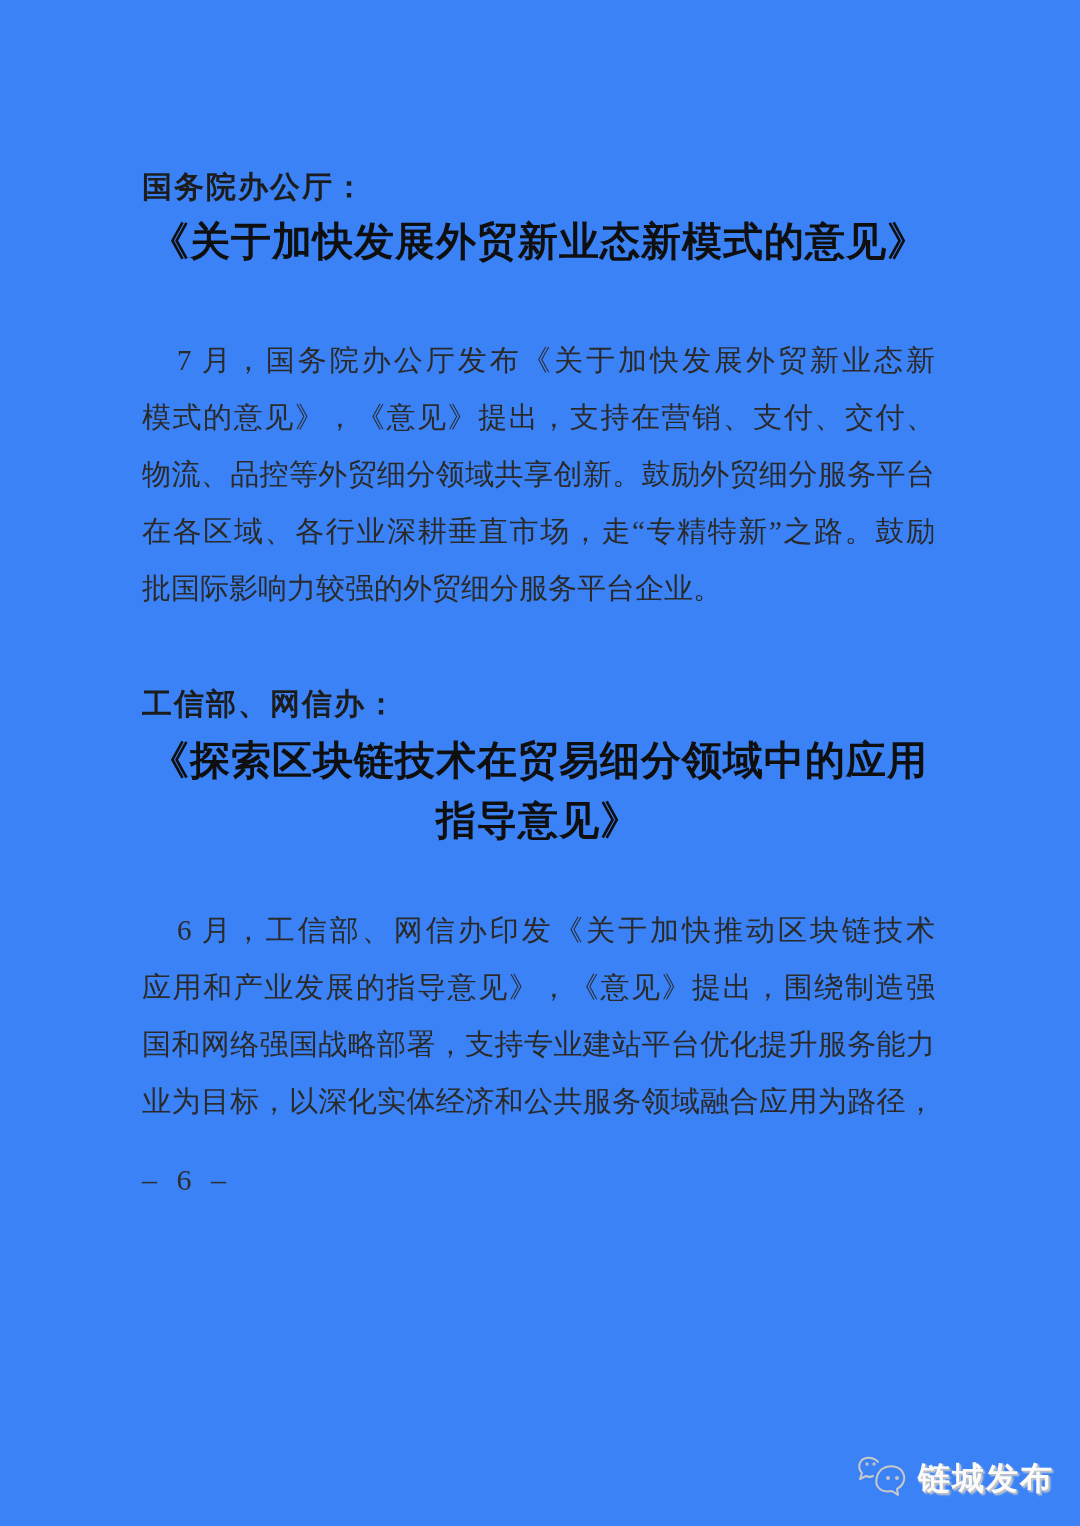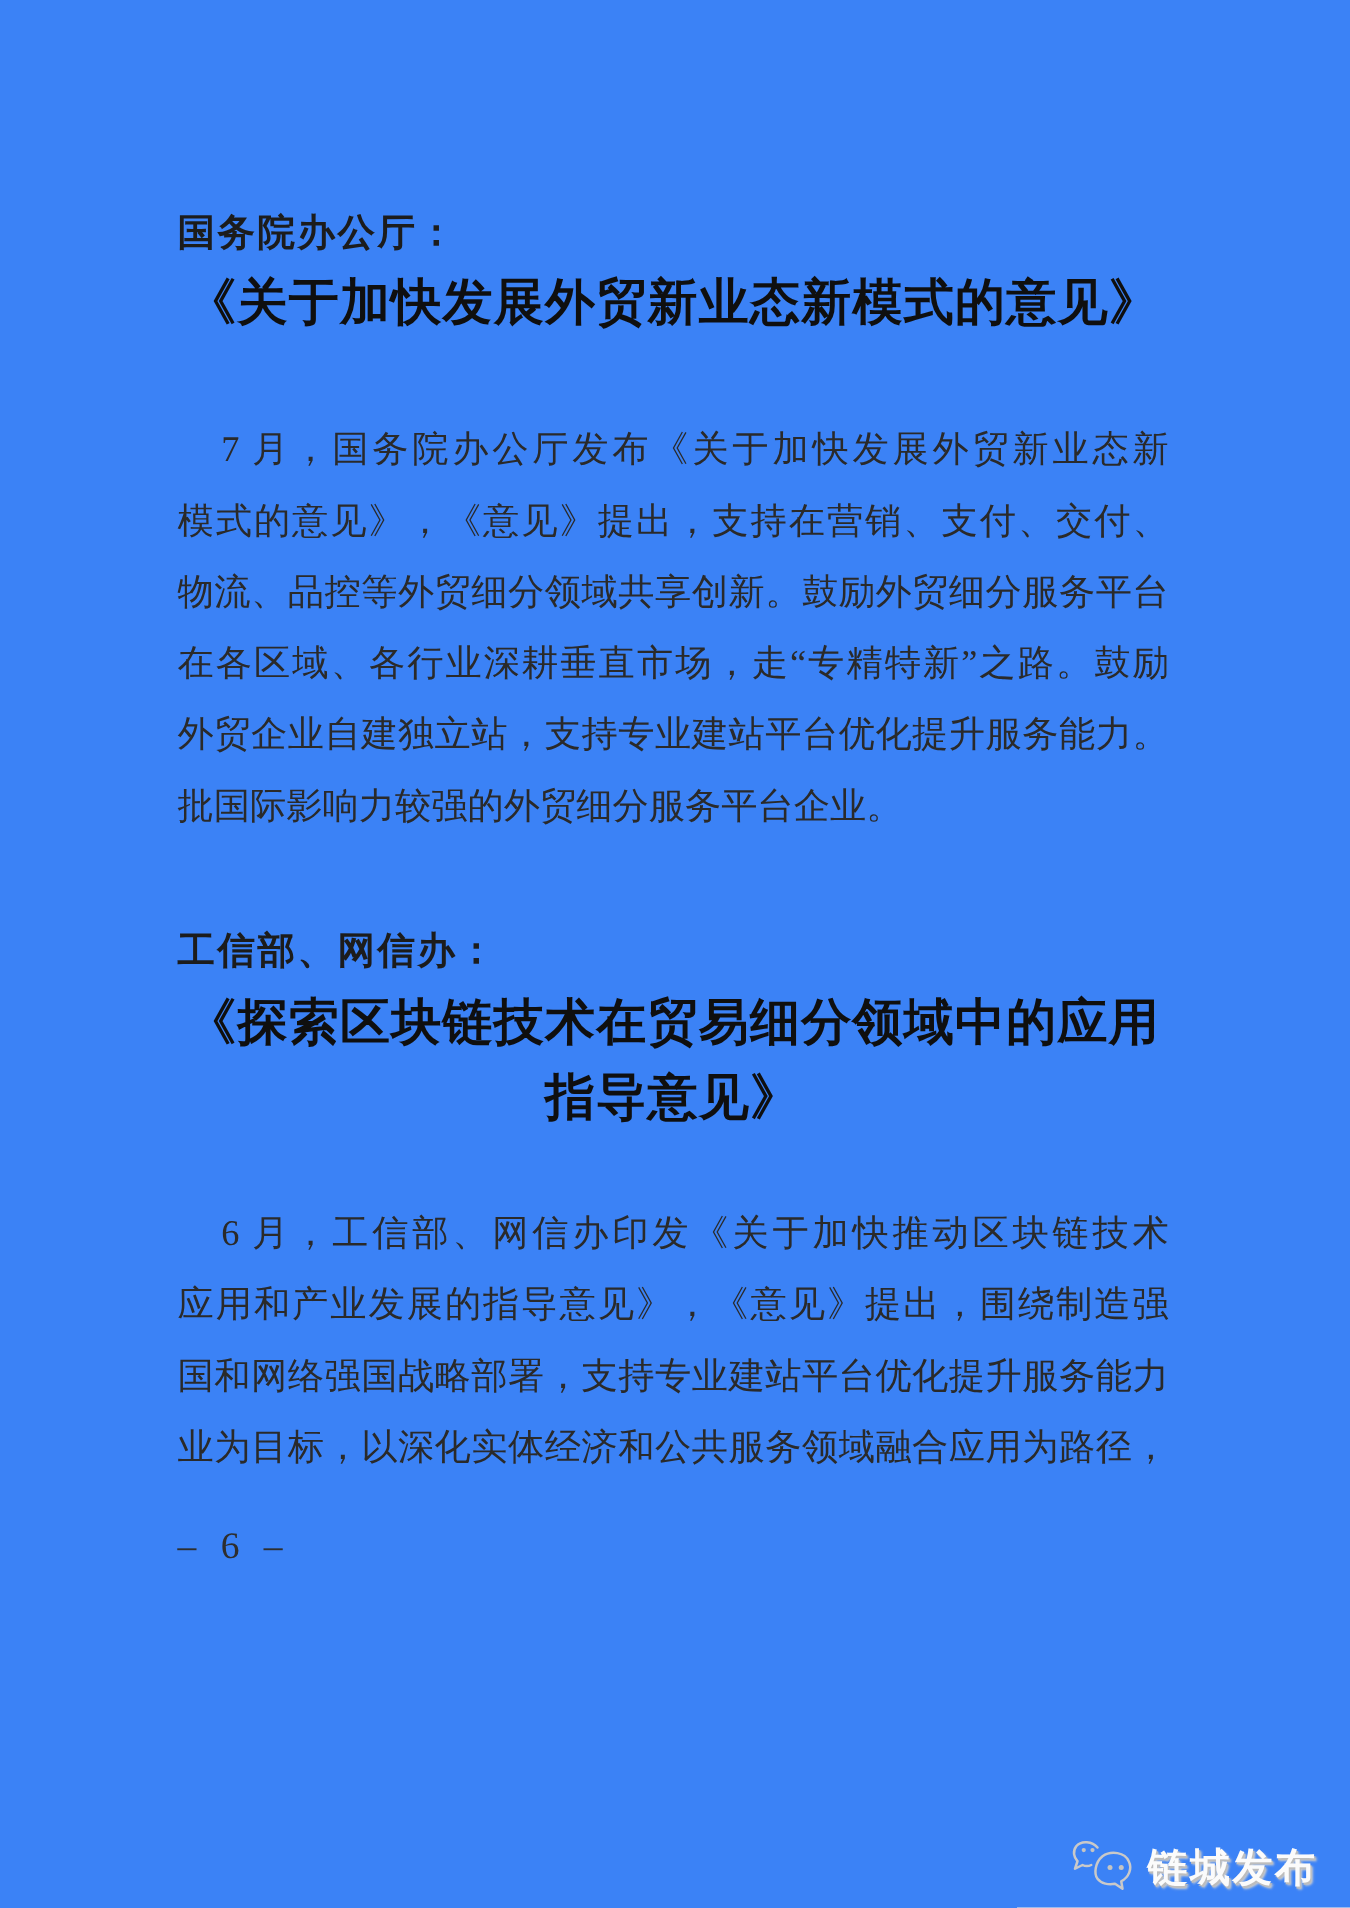--- a/index.html
+++ b/index.html
@@ -67,21 +67,21 @@
   .page-number {
     margin-top: 30px;
     font-size: 30px;
     line-height: 40px;
     color: #2e2e2e;
     letter-spacing: 6px;
   }
   .watermark {
     position: absolute;
     right: 26px;
-    bottom: 4px;
+    bottom: 20px;
     display: flex;
     align-items: center;
     gap: 5px;
     user-select: none;
   }
   .watermark-label {
     font-family: "Liberation Sans", "DejaVu Sans", sans-serif;
     font-weight: 700;
     font-size: 32px;
     letter-spacing: 2px;
@@ -100,21 +100,20 @@
   <section>
     <div class="issuer mt-issuer1">国务院办公厅：</div>
     <div class="doc-title mt-title1">
         <div class="line last">《关于加快发展外贸新业态新模式的意见》</div>
       </div>
     <div class="para mt-para1">
         <div class="line">7 月，国务院办公厅发布《关于加快发展外贸新业态新</div>
         <div class="line">模式的意见》，《意见》提出，支持在营销、支付、交付、</div>
         <div class="line">物流、品控等外贸细分领域共享创新。鼓励外贸细分服务平台</div>
         <div class="line">在各区域、各行业深耕垂直市场，走“专精特新”之路。鼓励</div>
-        <div class="line">外贸企业自建独立站，支持专业建站平台优化提升服务能力。</div>
         <div class="line last">批国际影响力较强的外贸细分服务平台企业。</div>
       </div>
   </section>
 
   <section>
     <div class="issuer mt-issuer2">工信部、网信办：</div>
     <div class="doc-title mt-title2">
         <div class="line">《探索区块链技术在贸易细分领域中的应用</div>
         <div class="line last">指导意见》</div>
       </div>

